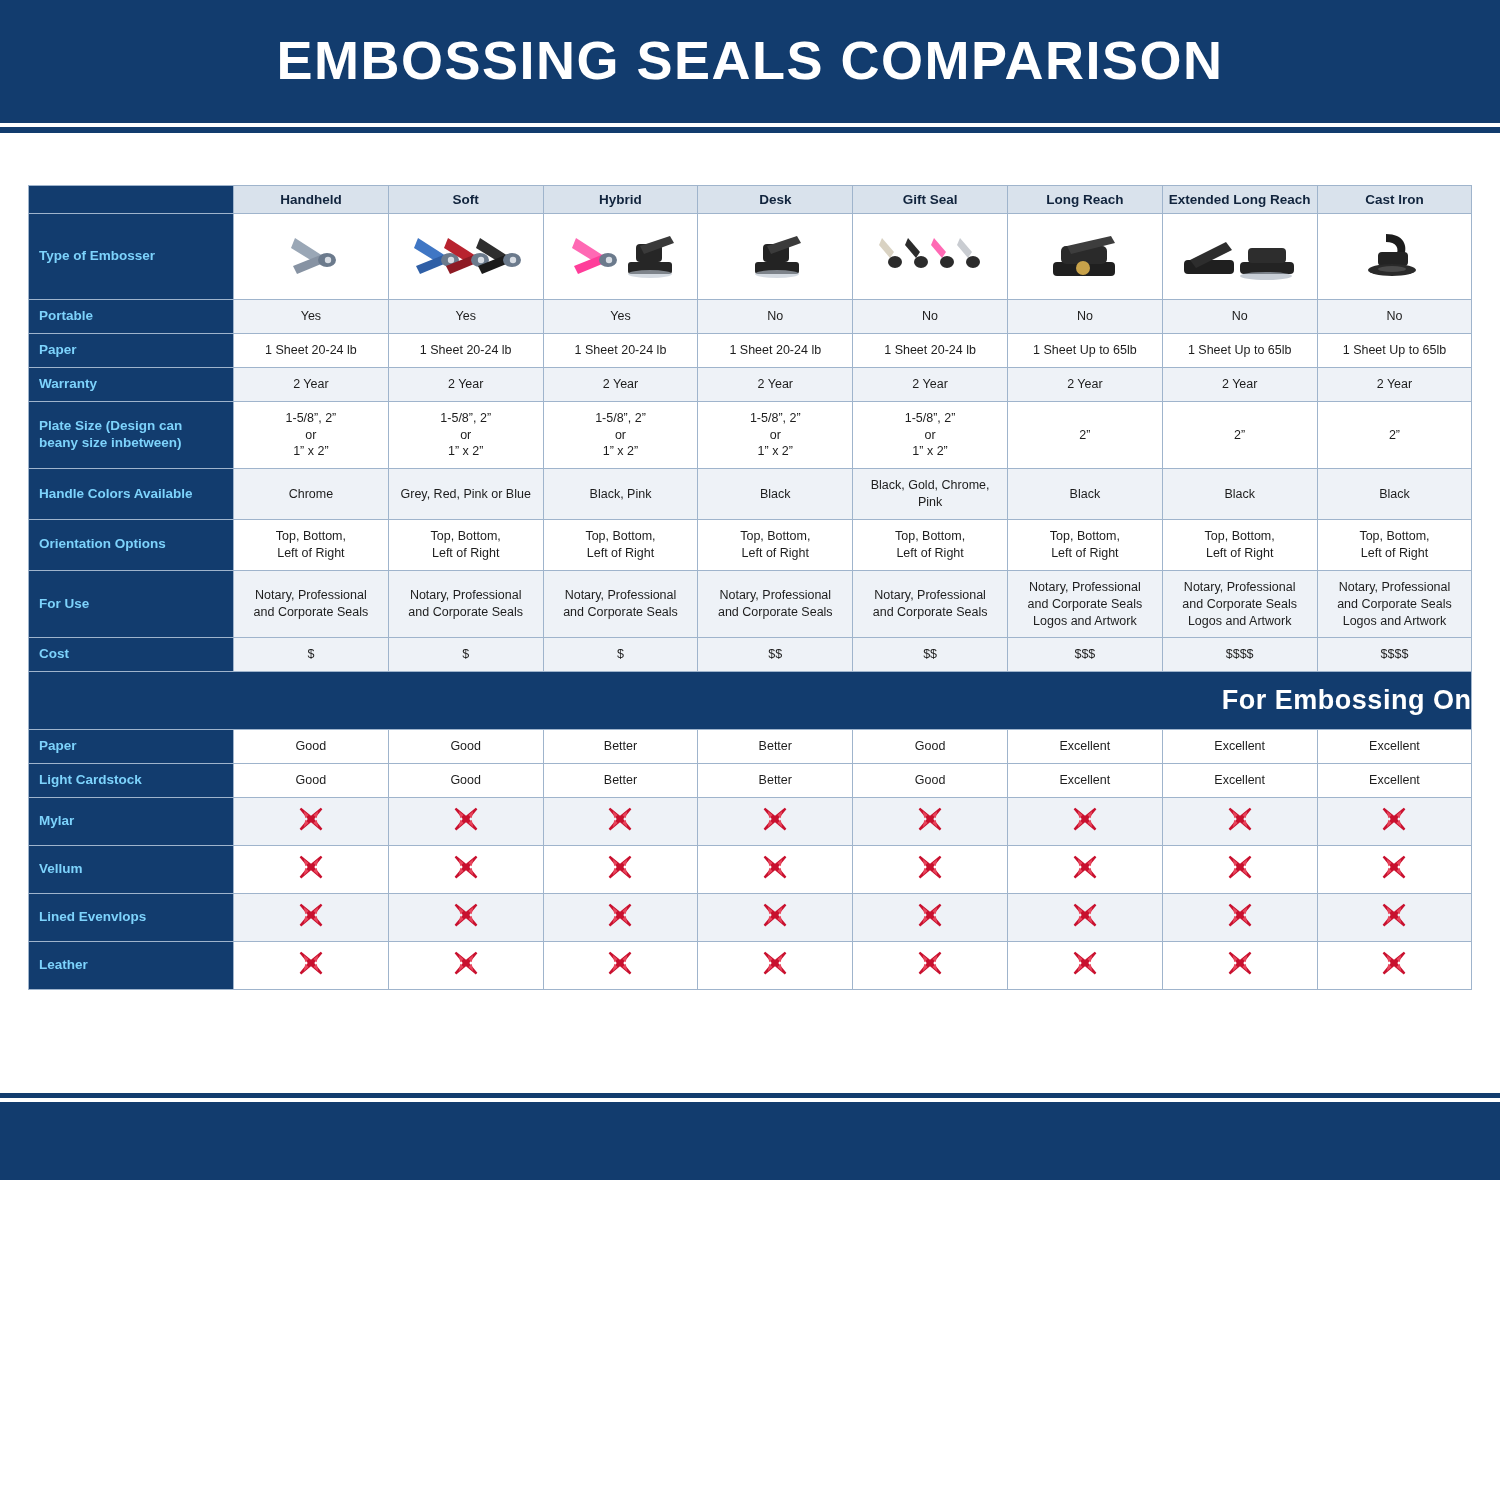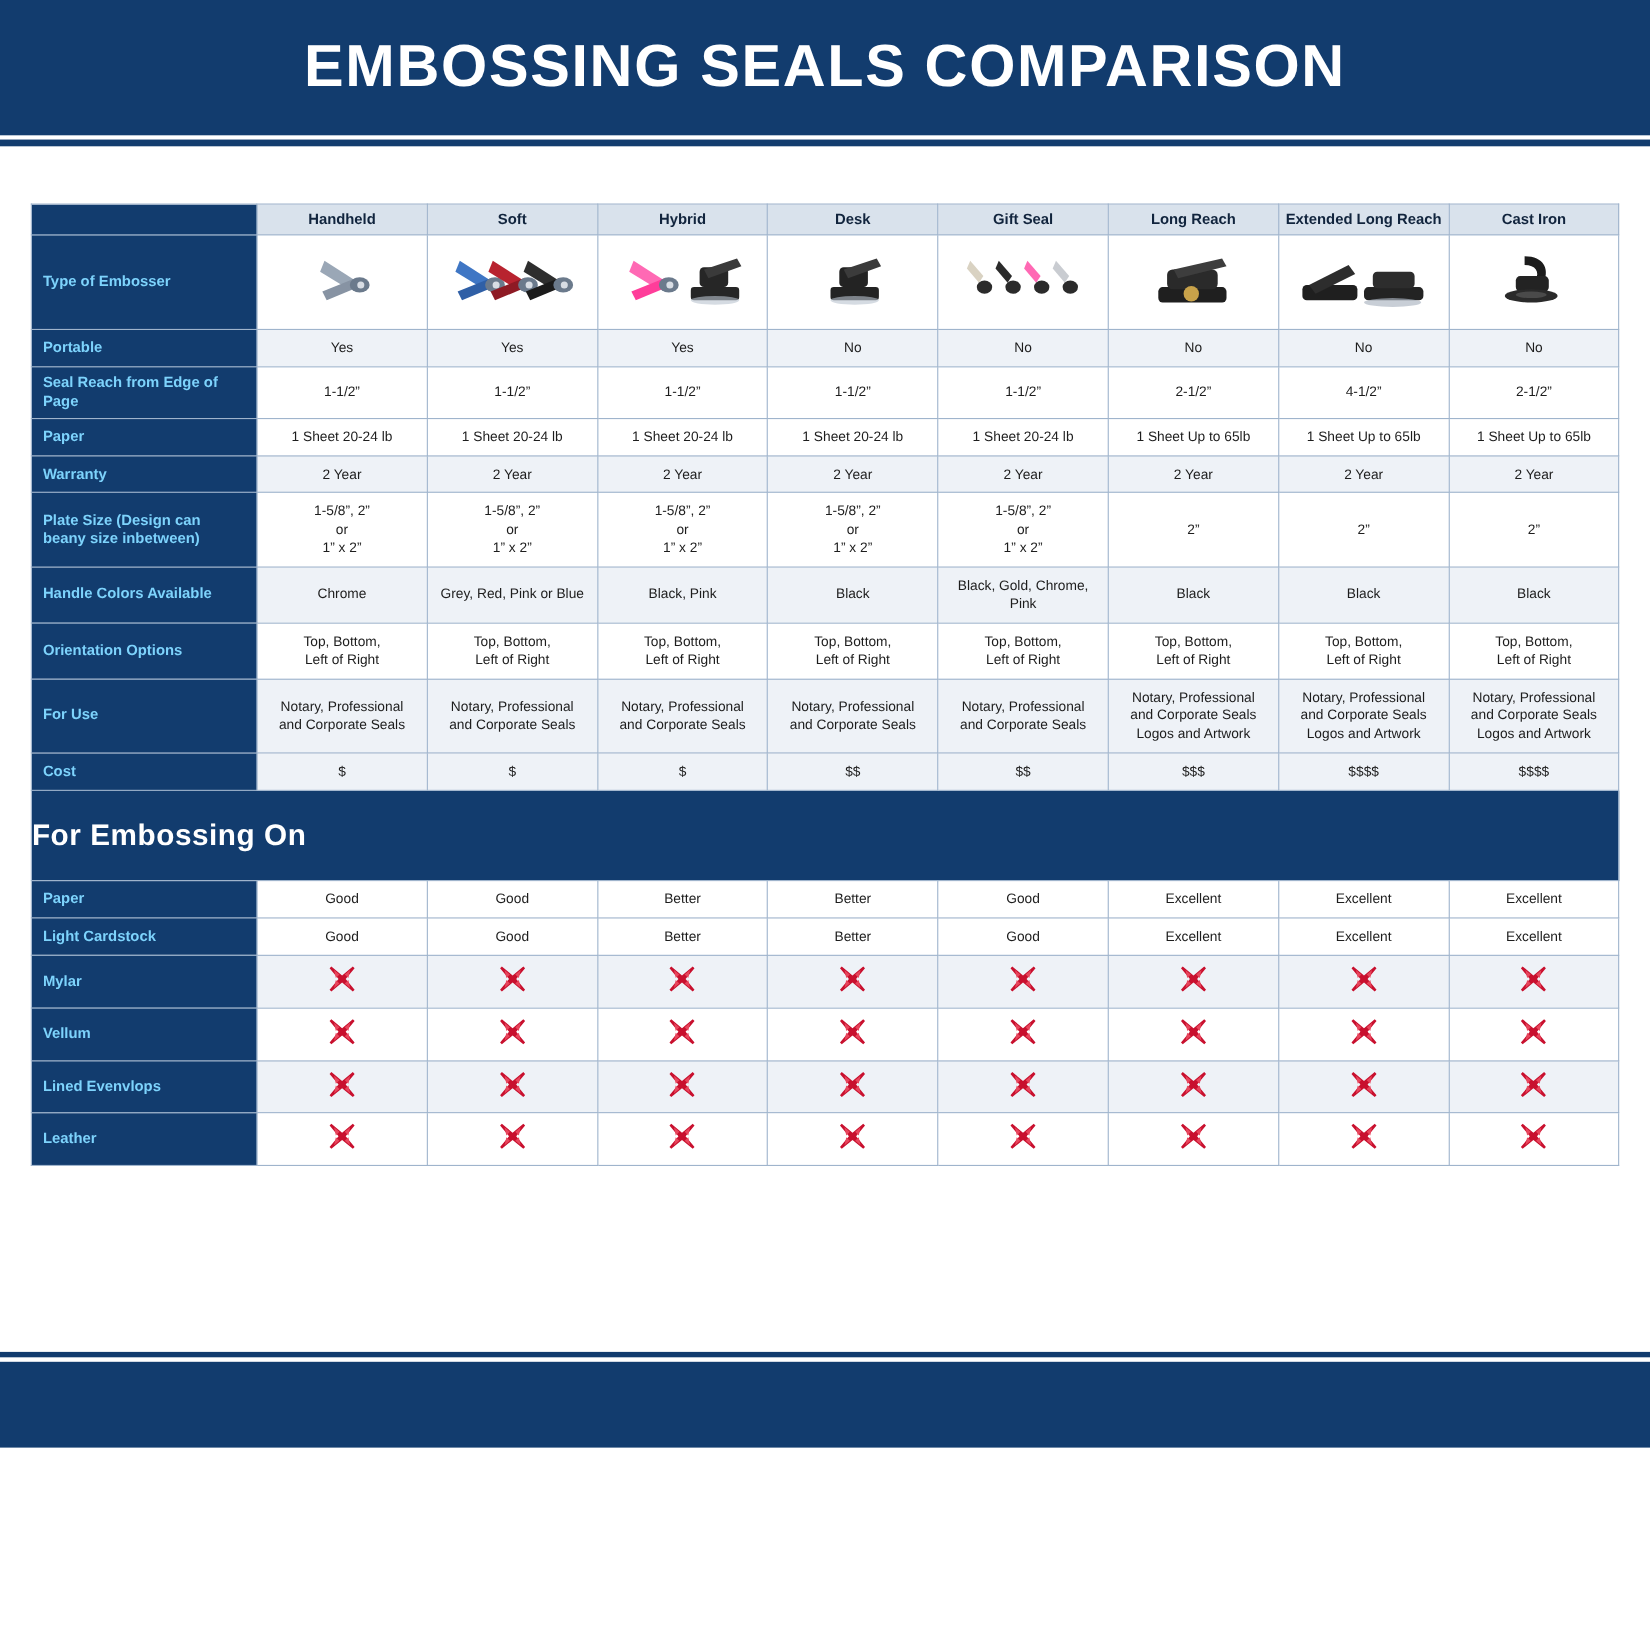--- a/index.html
+++ b/index.html
@@ -10,21 +10,21 @@
   body {
     width: 1500px;
     height: 1500px;
     font-family: "Liberation Sans", sans-serif;
     color: #1a1a1a;
     overflow: hidden;
   }
   .page {
     position: relative;
     width: 1500px;
-    height: 1316px;
+    height: 1180px;
     background: #ffffff;
     box-sizing: border-box;
   }
   
   .banner {
     height: 123px;
     background: #123c6e;
     display: flex;
     align-items: center;
     justify-content: center;
@@ -117,25 +117,25 @@
   td.imgcell {
     background: #ffffff;
     text-align: center;
     vertical-align: middle;
     padding: 2px;
     height: 86px;
   }
   .section-band {
     background: #123c6e;
     color: #ffffff;
-    text-align: left;
+    text-align: right;
     font-size: 27px;
     font-weight: bold;
     letter-spacing: 0.5px;
-    padding: 25px 0;
+    padding: 13px 0;
     border: 1px solid #123c6e;
   }
   .xmark {
     display: inline-block;
     width: 26px;
     height: 26px;
     line-height: 1;
   }
   .imgrow-label {
     vertical-align: middle;
@@ -272,31 +272,20 @@
             <td class="cell">Yes</td>
             <td class="cell">Yes</td>
             <td class="cell">Yes</td>
             <td class="cell">No</td>
             <td class="cell">No</td>
             <td class="cell">No</td>
             <td class="cell">No</td>
             <td class="cell">No</td>
           </tr>
           <tr>
-            <td class="rowlabel">Seal Reach from Edge of Page</td>
-            <td class="cell">1-1/2”</td>
-            <td class="cell">1-1/2”</td>
-            <td class="cell">1-1/2”</td>
-            <td class="cell">1-1/2”</td>
-            <td class="cell">1-1/2”</td>
-            <td class="cell">2-1/2”</td>
-            <td class="cell">4-1/2”</td>
-            <td class="cell">2-1/2”</td>
-          </tr>
-          <tr>
             <td class="rowlabel">Paper</td>
             <td class="cell">1 Sheet 20-24 lb</td>
             <td class="cell">1 Sheet 20-24 lb</td>
             <td class="cell">1 Sheet 20-24 lb</td>
             <td class="cell">1 Sheet 20-24 lb</td>
             <td class="cell">1 Sheet 20-24 lb</td>
             <td class="cell">1 Sheet Up to 65lb</td>
             <td class="cell">1 Sheet Up to 65lb</td>
             <td class="cell">1 Sheet Up to 65lb</td>
           </tr>

